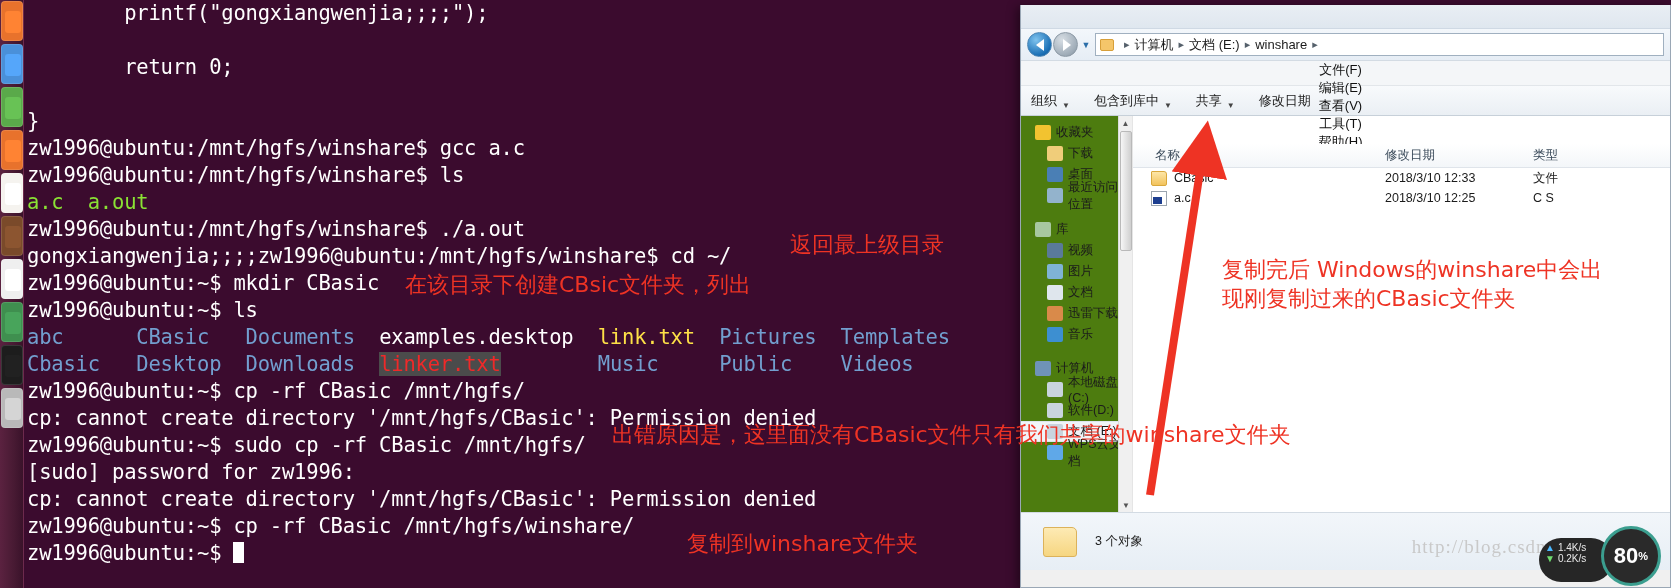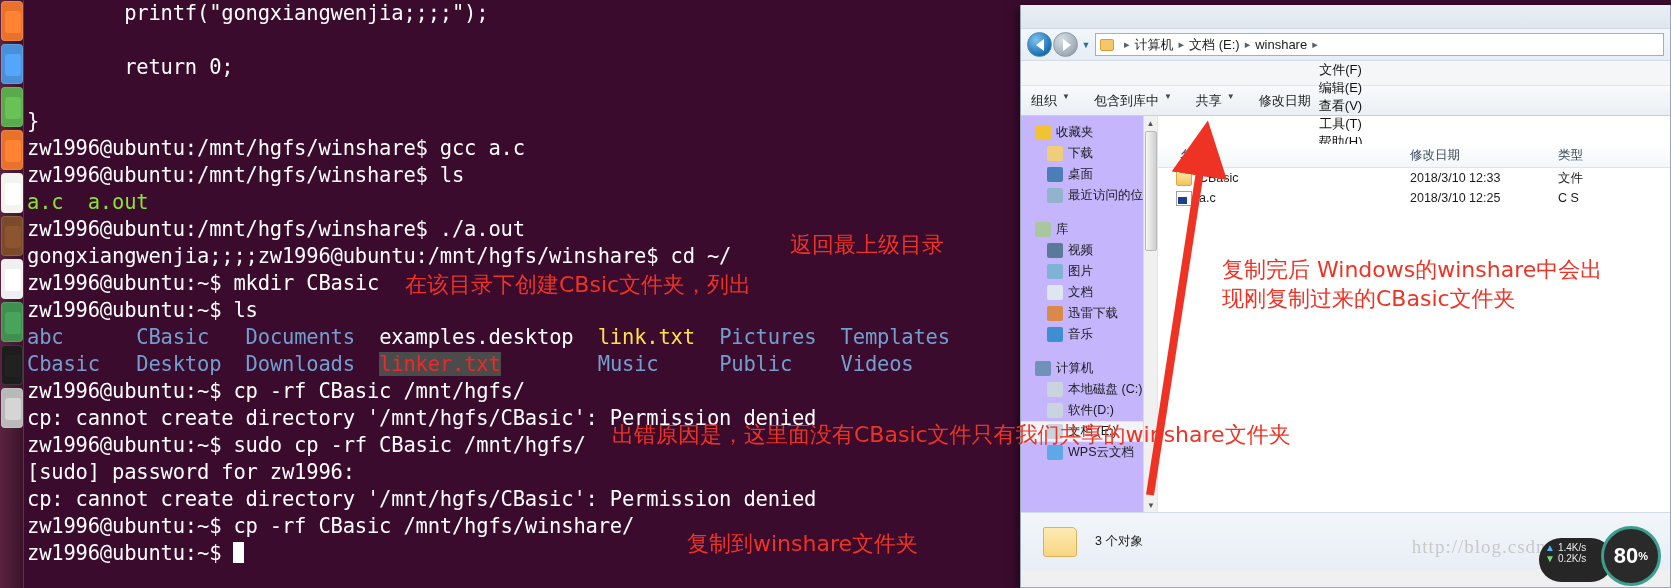--- a/index.html
+++ b/index.html
@@ -141,26 +141,26 @@
     background: #f4f6f8; font-size: 13px; color: #111;
     padding-left: 10px; border-bottom: 1px solid #e2e6ea; flex-direction: column;
   }
   .exp-menubar span { margin-right: 20px; }
   .exp-toolbar {
     height: 30px; display: flex; align-items: center;
     background: linear-gradient(180deg,#f8fafc,#eaeff4);
     border-bottom: 1px solid #c7d0d9;
     font-size: 13px; color: #1b1b1b; padding-left: 10px;
   }
-  .exp-toolbar .tb { margin-right: 24px; display: flex; align-items: flex-start; }
+  .exp-toolbar .tb { margin-right: 24px; display: flex; align-items: flex-end; }
   .caret { margin-left: 5px; font-size: 8px; color: #444; }
 
   .exp-main { display: flex; height: 396px; background: #fff; }
   .exp-nav {
-    width: 137px; background: #c4b5fd;
+    width: 112px; background: #4d7c0f;
     border-right: 1px solid #e5e5e5;
     font-size: 12.5px; color: #1b1b1b;
     padding-top: 6px; position: relative;
     overflow: hidden;
   }
   .nav-item { display: flex; align-items: center; height: 21px; padding-left: 14px; }
   .nav-item.indent { padding-left: 26px; }
   .nav-item.selected { background: #f0f4f8; border-top: 1px solid #dde6ee; border-bottom: 1px solid #dde6ee; }
   .nav-ico { width: 16px; height: 15px; margin-right: 5px; flex: none; border-radius: 2px; }
   .nav-gap { height: 13px; }

